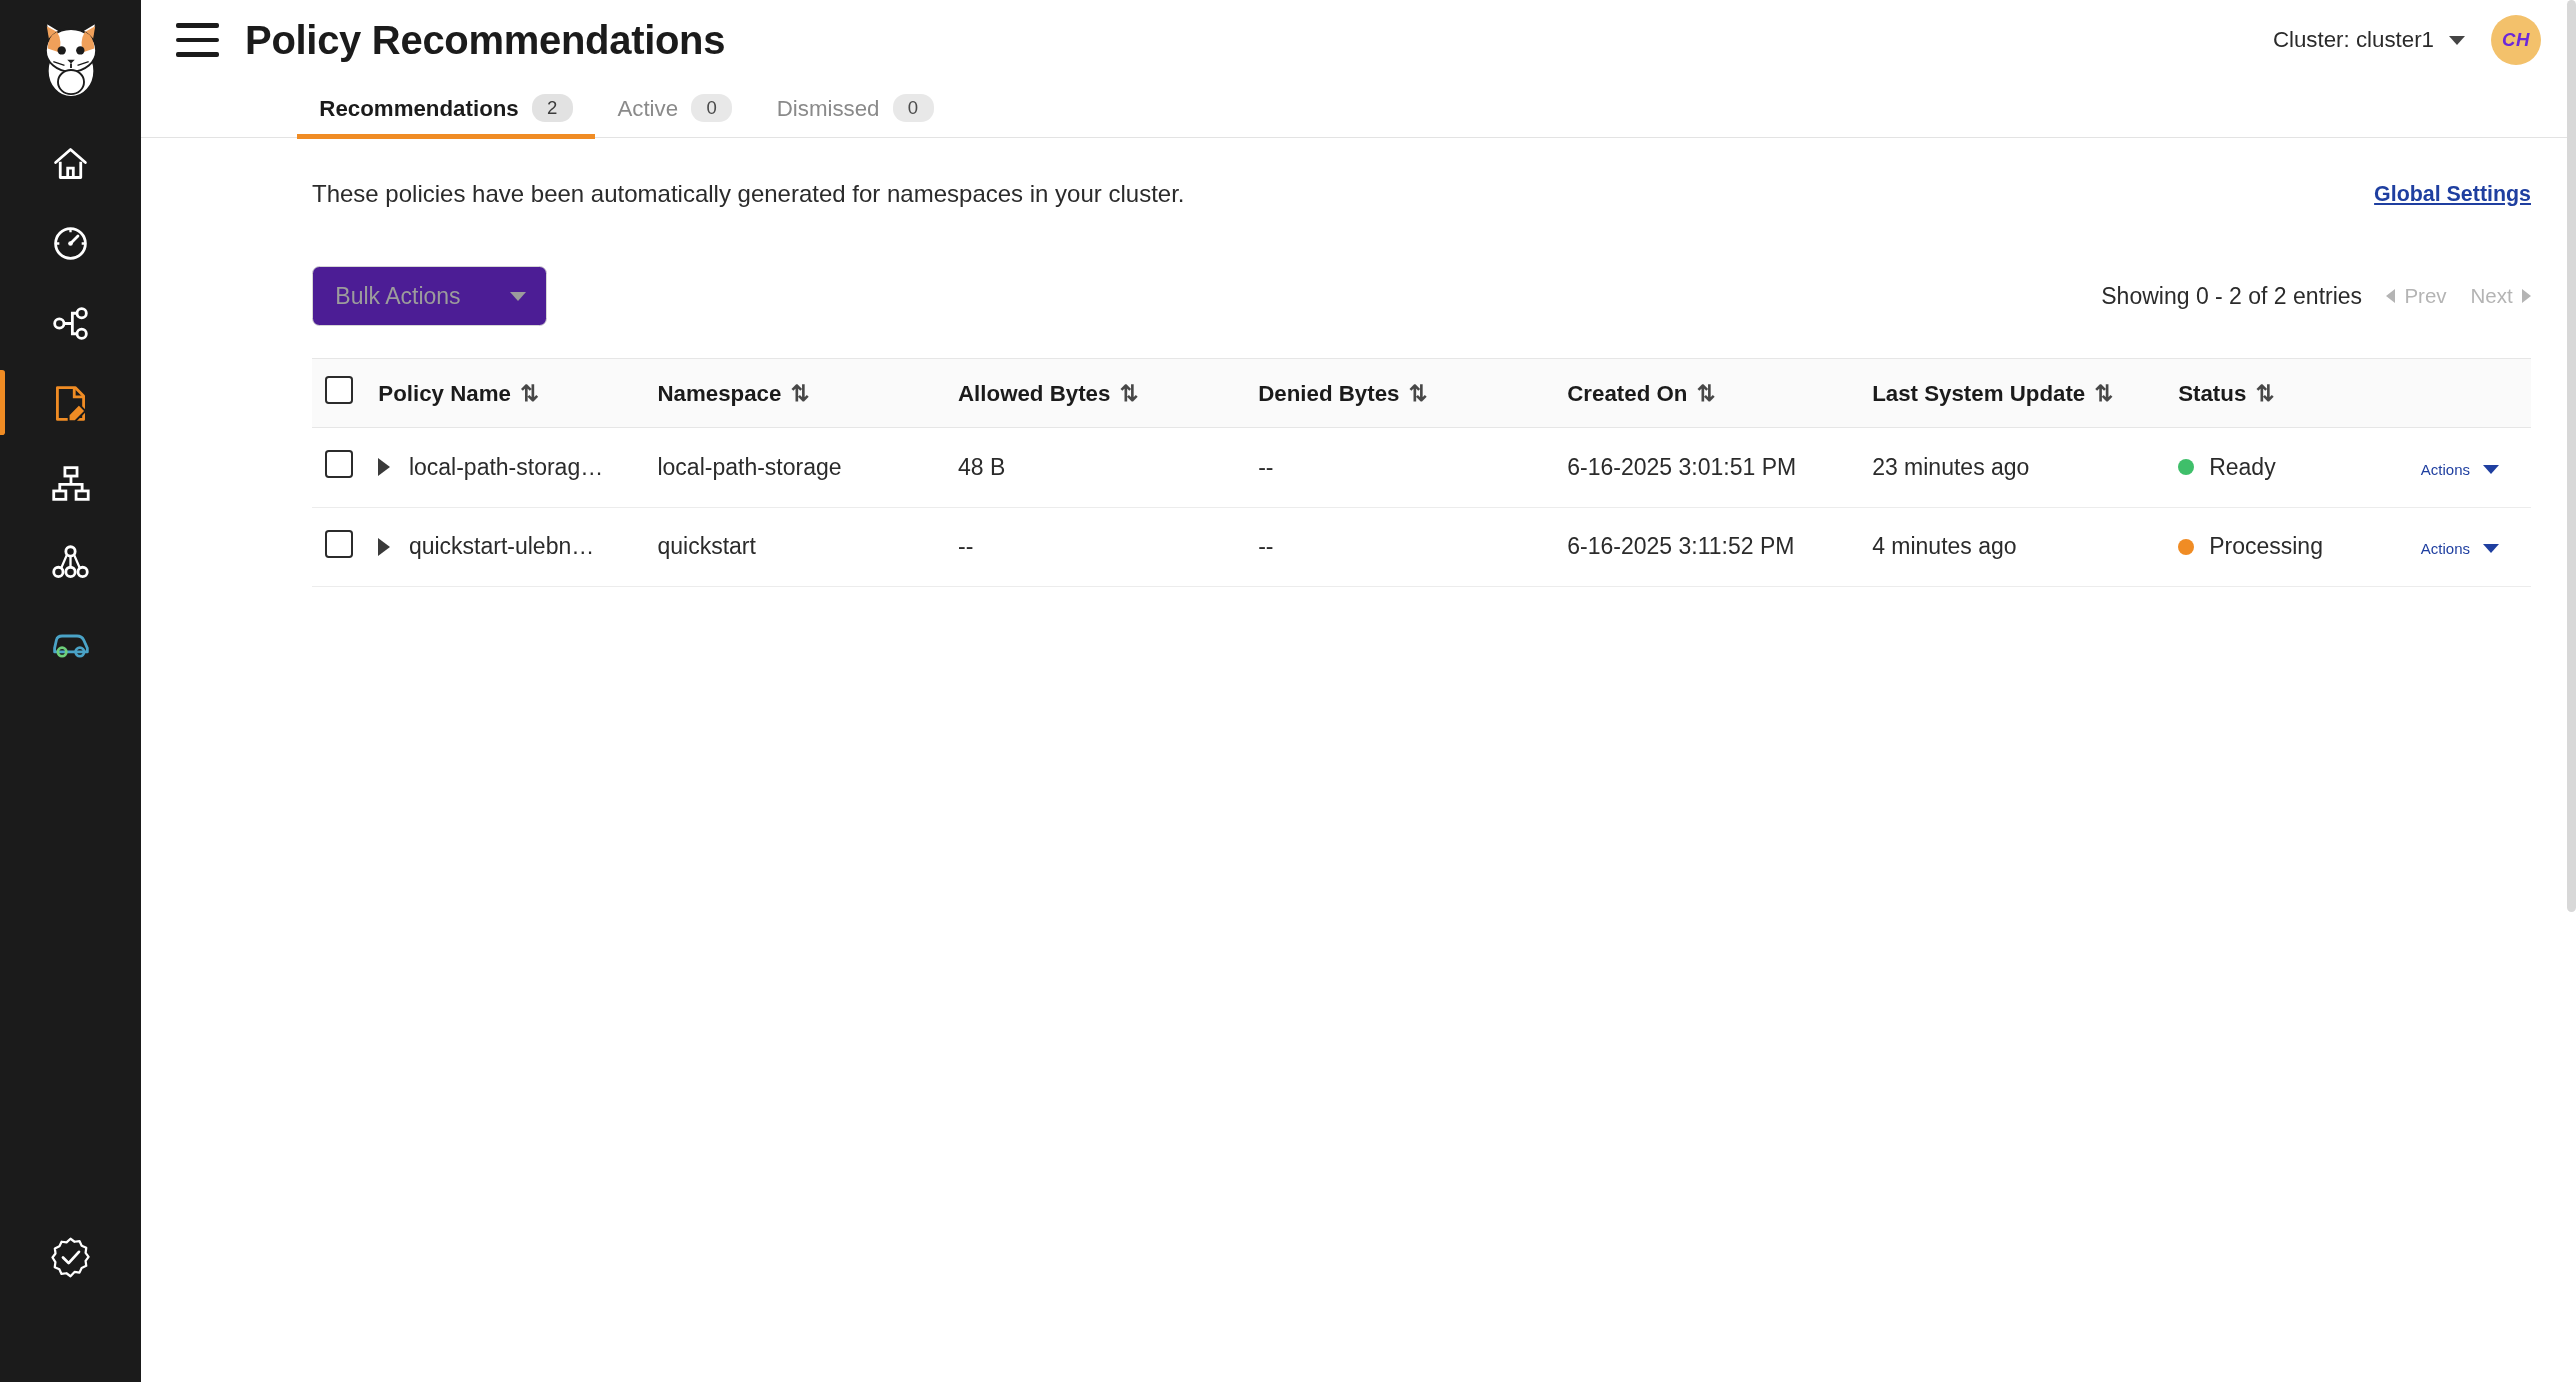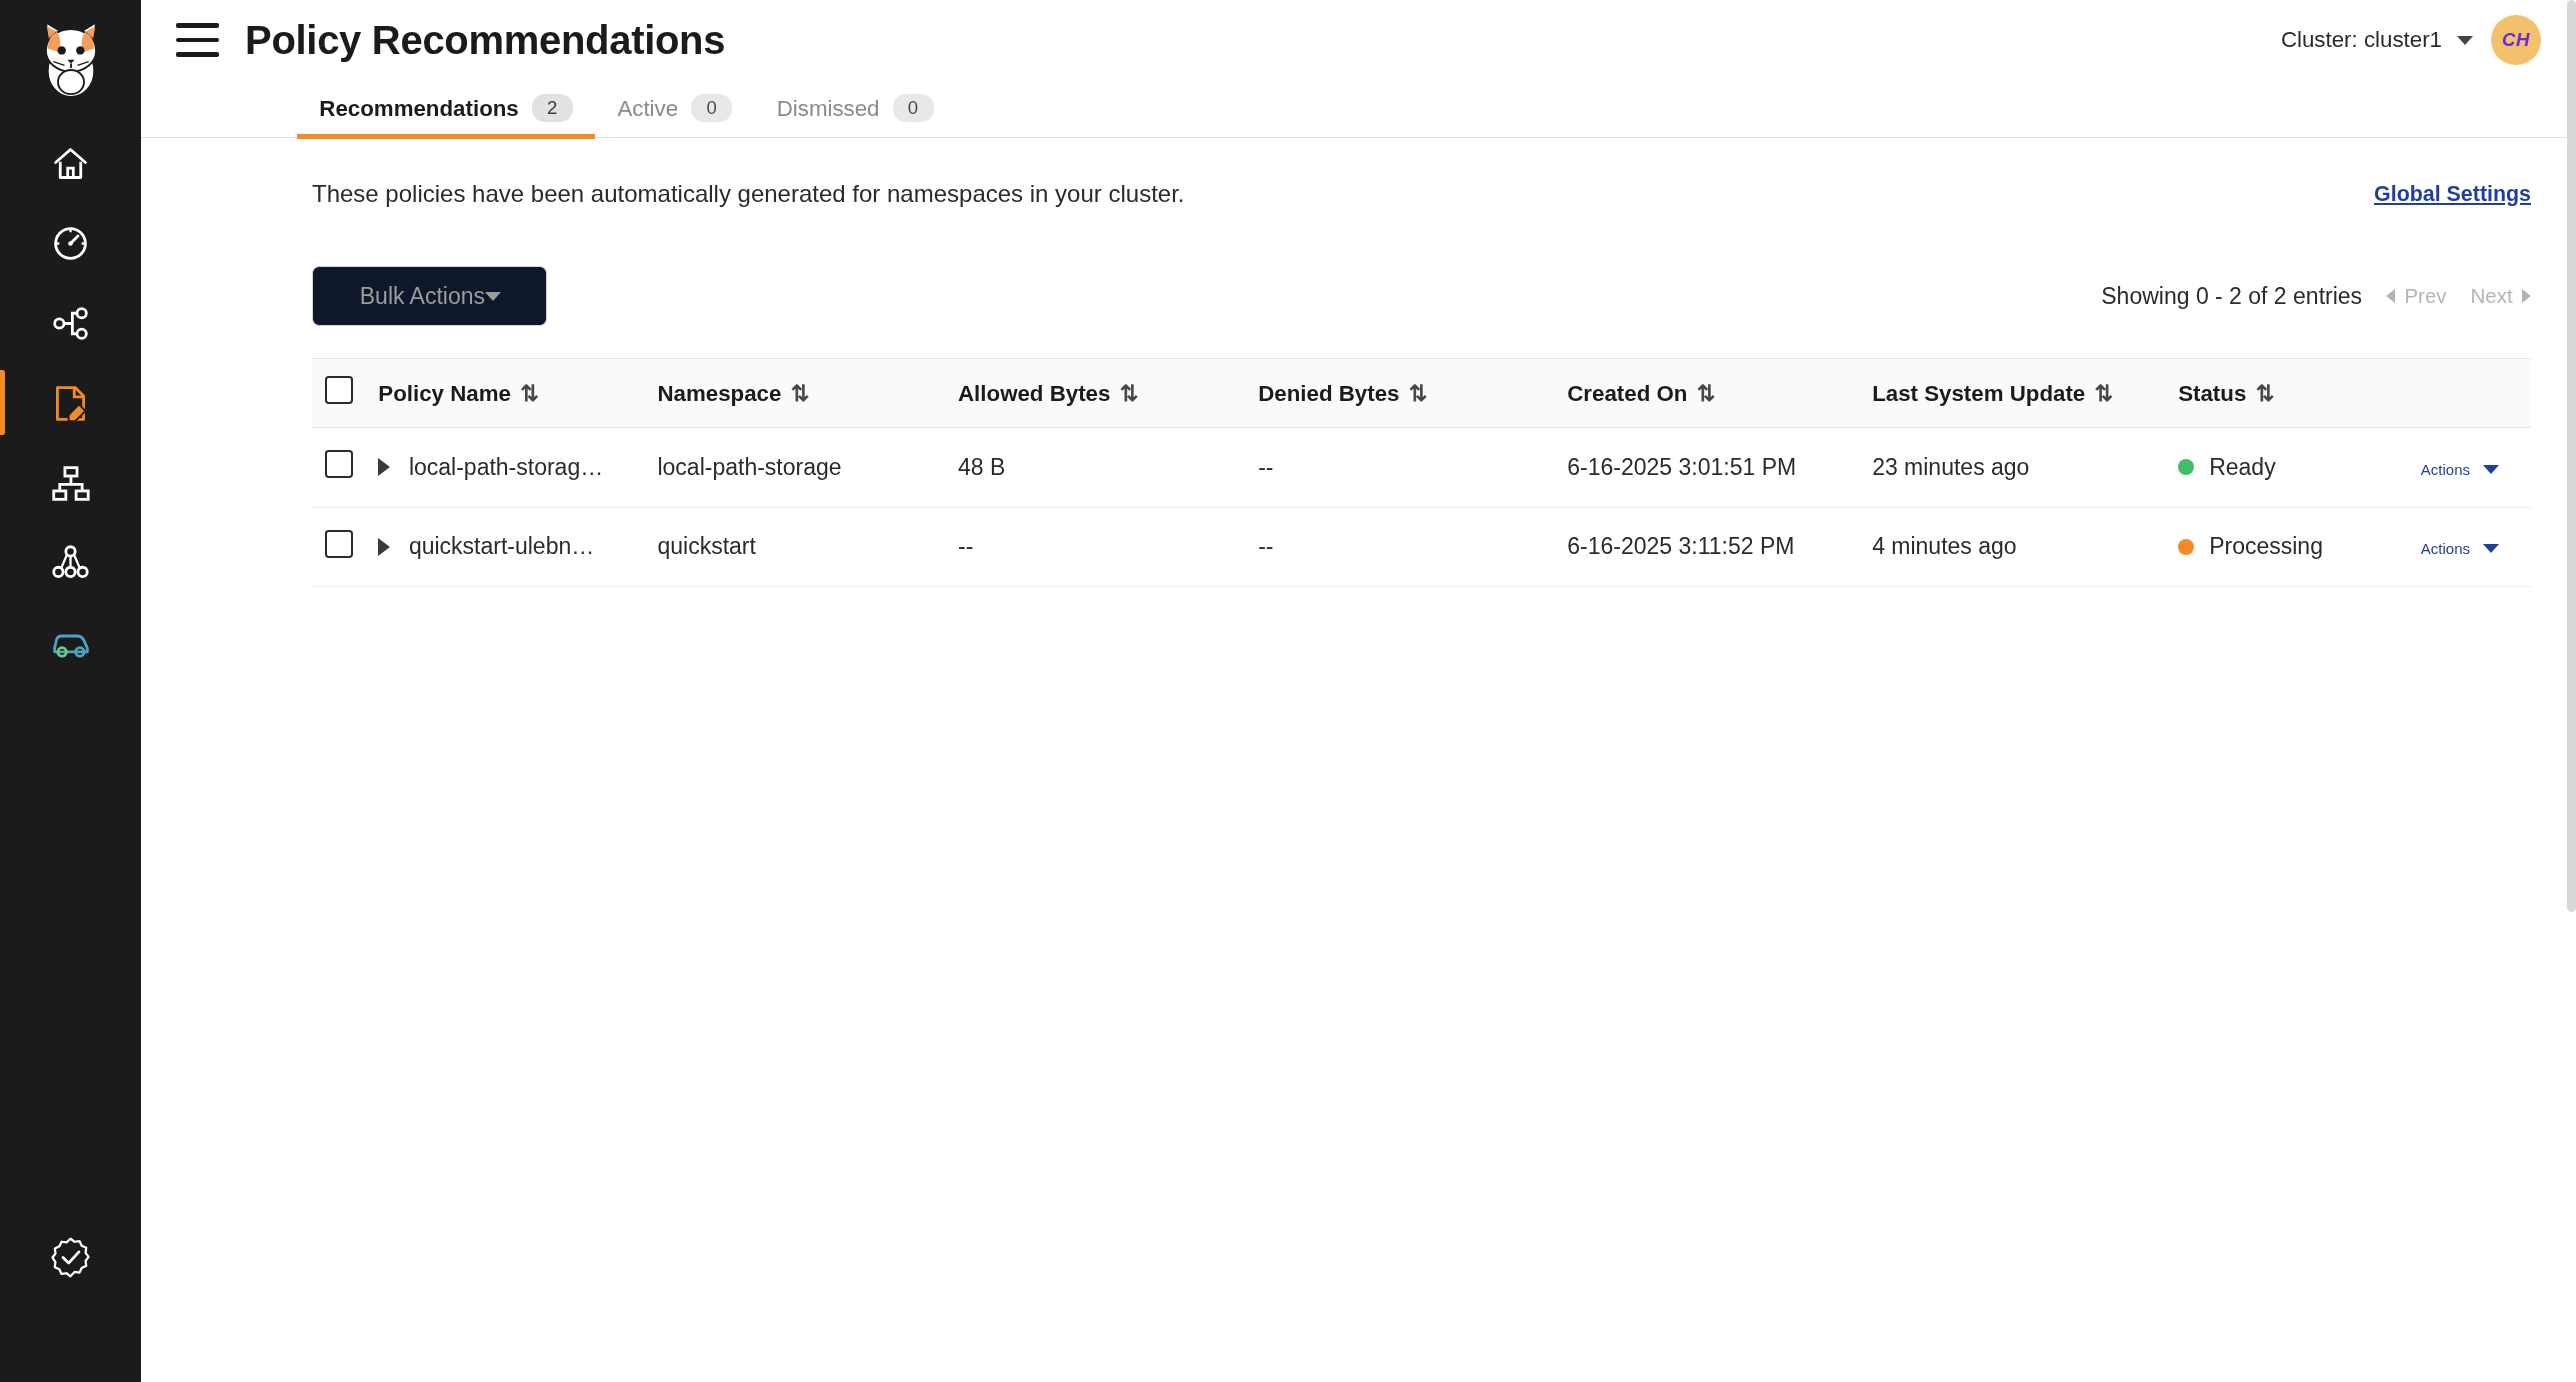--- a/index.html
+++ b/index.html
@@ -40,21 +40,21 @@
     height: 80px; display: flex; align-items: center;
     padding: 0 35px 0 35px;
     position: relative;
   }
   .hamburger { width: 43px; height: 34px; display: flex; flex-direction: column; justify-content: space-between; cursor: pointer; margin-right: 26px; }
   .hamburger span { display: block; height: 4.7px; background: #1b1b1b; border-radius: 1.9px; width: 100%; }
   .page-title {
     font-size: 40px; font-weight: bold; color: #1b1b1b; letter-spacing: -0.3px;
     line-height: 1;
   }
-  .topbar-right { margin-left: auto; display: flex; align-items: center; gap: 18px; justify-content: center; }
+  .topbar-right { margin-left: auto; display: flex; align-items: center; gap: 26px; justify-content: center; }
   .cluster-select { display: flex; align-items: center; gap: 15px; font-size: 22.3px; color: #2b2b2b; cursor: pointer; }
   .chev { width: 0; height: 0; border-left: 8.4px solid transparent; border-right: 8.4px solid transparent; border-top: 9.3px solid #444; }
   .avatar {
     width: 50px; height: 50px; border-radius: 50%;
     background: #f3c16b; color: #6d28d9;
     display: flex; align-items: center; justify-content: center;
     font-size: 18.6px; font-weight: bold; letter-spacing: 0.5px;
     cursor: pointer;
     font-style: italic;
   }
@@ -88,23 +88,23 @@
   .desc-row { display: flex; align-items: center; margin-top: 42px; }
   .desc { font-size: 24px; color: #2b2b2b; }
   .global-settings {
     margin-left: auto; font-size: 21.4px; font-weight: bold; color: #1f3fa0; cursor: pointer; text-decoration: underline;
   }
 
   .actions-row { display: flex; align-items: center; margin-top: 58px; }
   .bulk-actions {
     border: 1.9px solid #d6d6d6; border-radius: 7.4px;
     height: 60px; min-width: 235px;
-    display: flex; align-items: center; justify-content: center;
+    display: flex; align-items: center; justify-content: space-between;
     padding: 0 20.5px 0 22.3px;
-    color: #9c9c9c; font-size: 23px; cursor: pointer; background: #0f172a;
+    color: #9c9c9c; font-size: 23px; cursor: pointer; background: #4c1d95;
   }
   .bulk-actions .chev { border-top-color: #9c9c9c; }
   .pager { margin-left: auto; display: flex; align-items: center; gap: 24px; }
   .pager-count { font-size: 23px; color: #2b2b2b; }
   .pager-btn { font-size: 20.5px; color: #b4b4b4; display: flex; align-items: center; gap: 9.3px; cursor: pointer; }
   .arrow-l { width: 0; height: 0; border-top: 7.4px solid transparent; border-bottom: 7.4px solid transparent; border-right: 9.3px solid #b4b4b4; }
   .arrow-r { width: 0; height: 0; border-top: 7.4px solid transparent; border-bottom: 7.4px solid transparent; border-left: 9.3px solid #b4b4b4; }
 
   
   table.policies { width: 100%; border-collapse: collapse; margin-top: 32px; }

